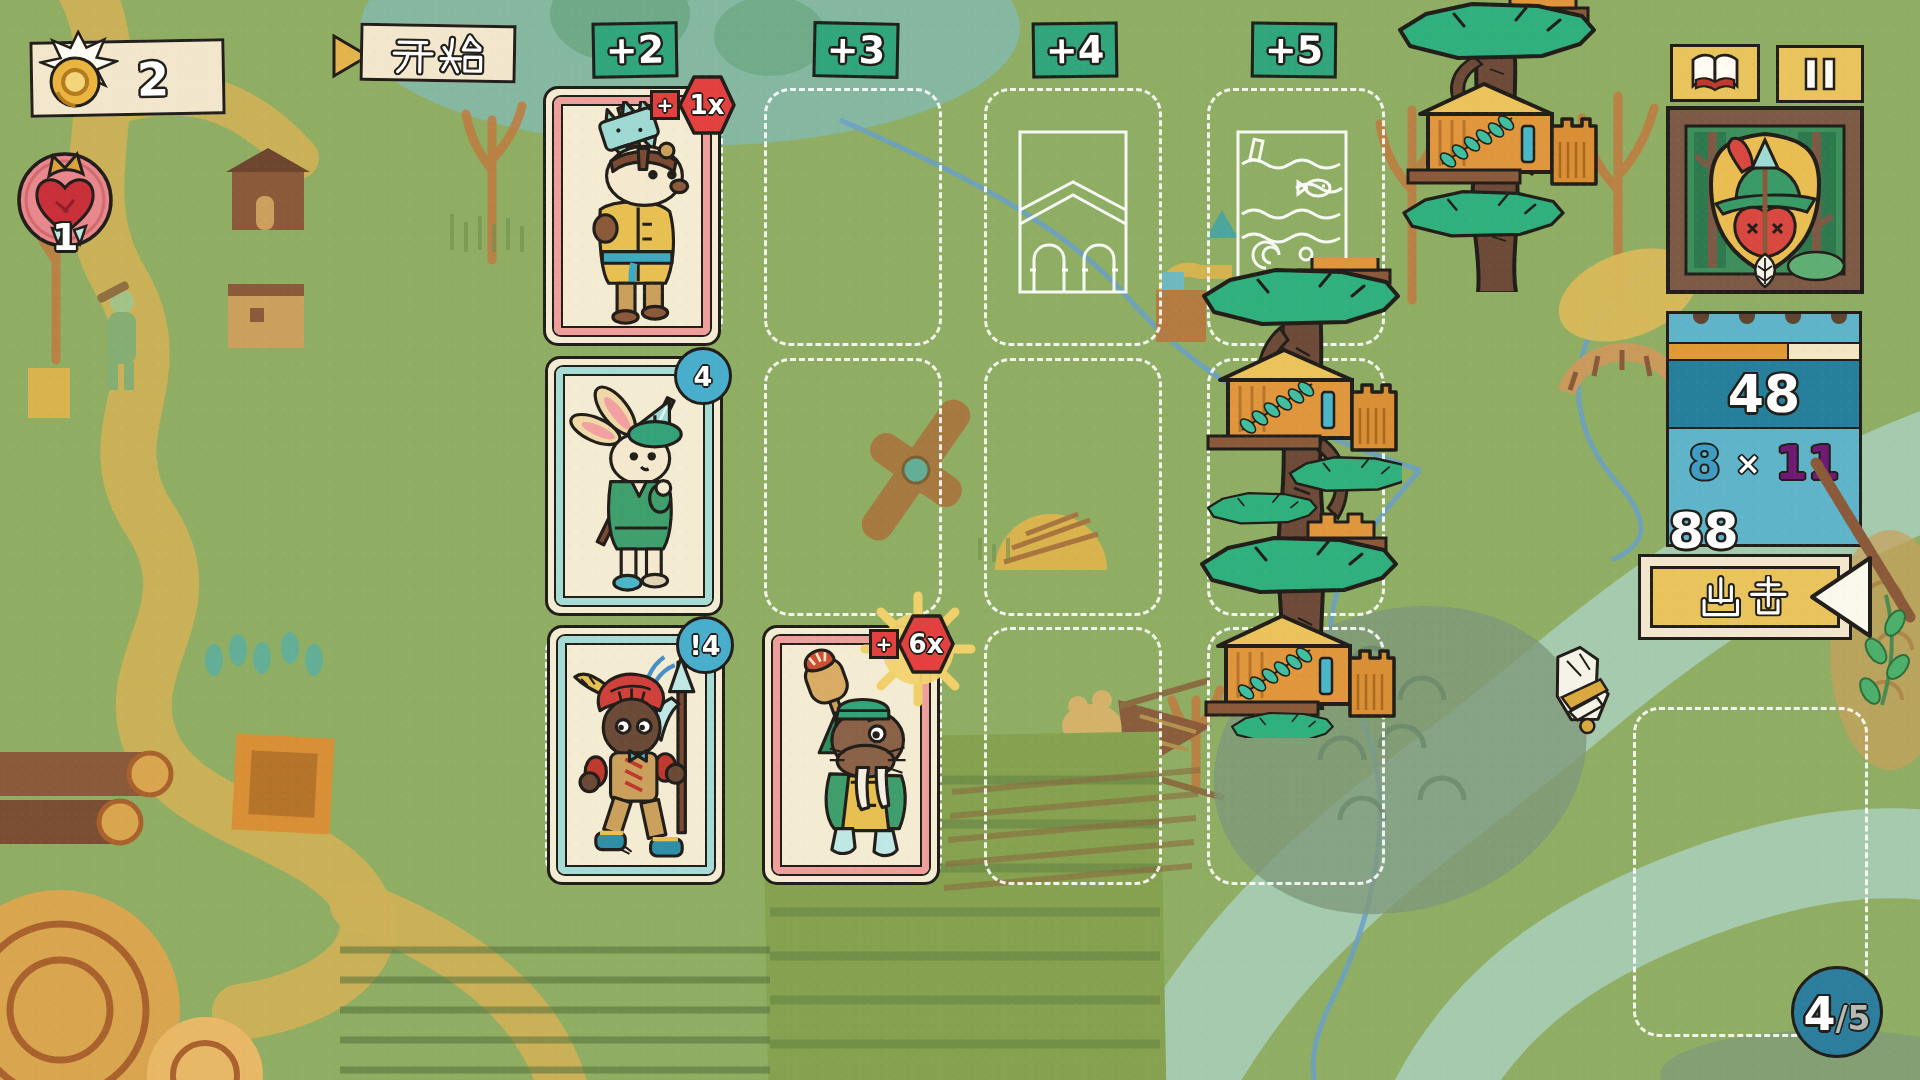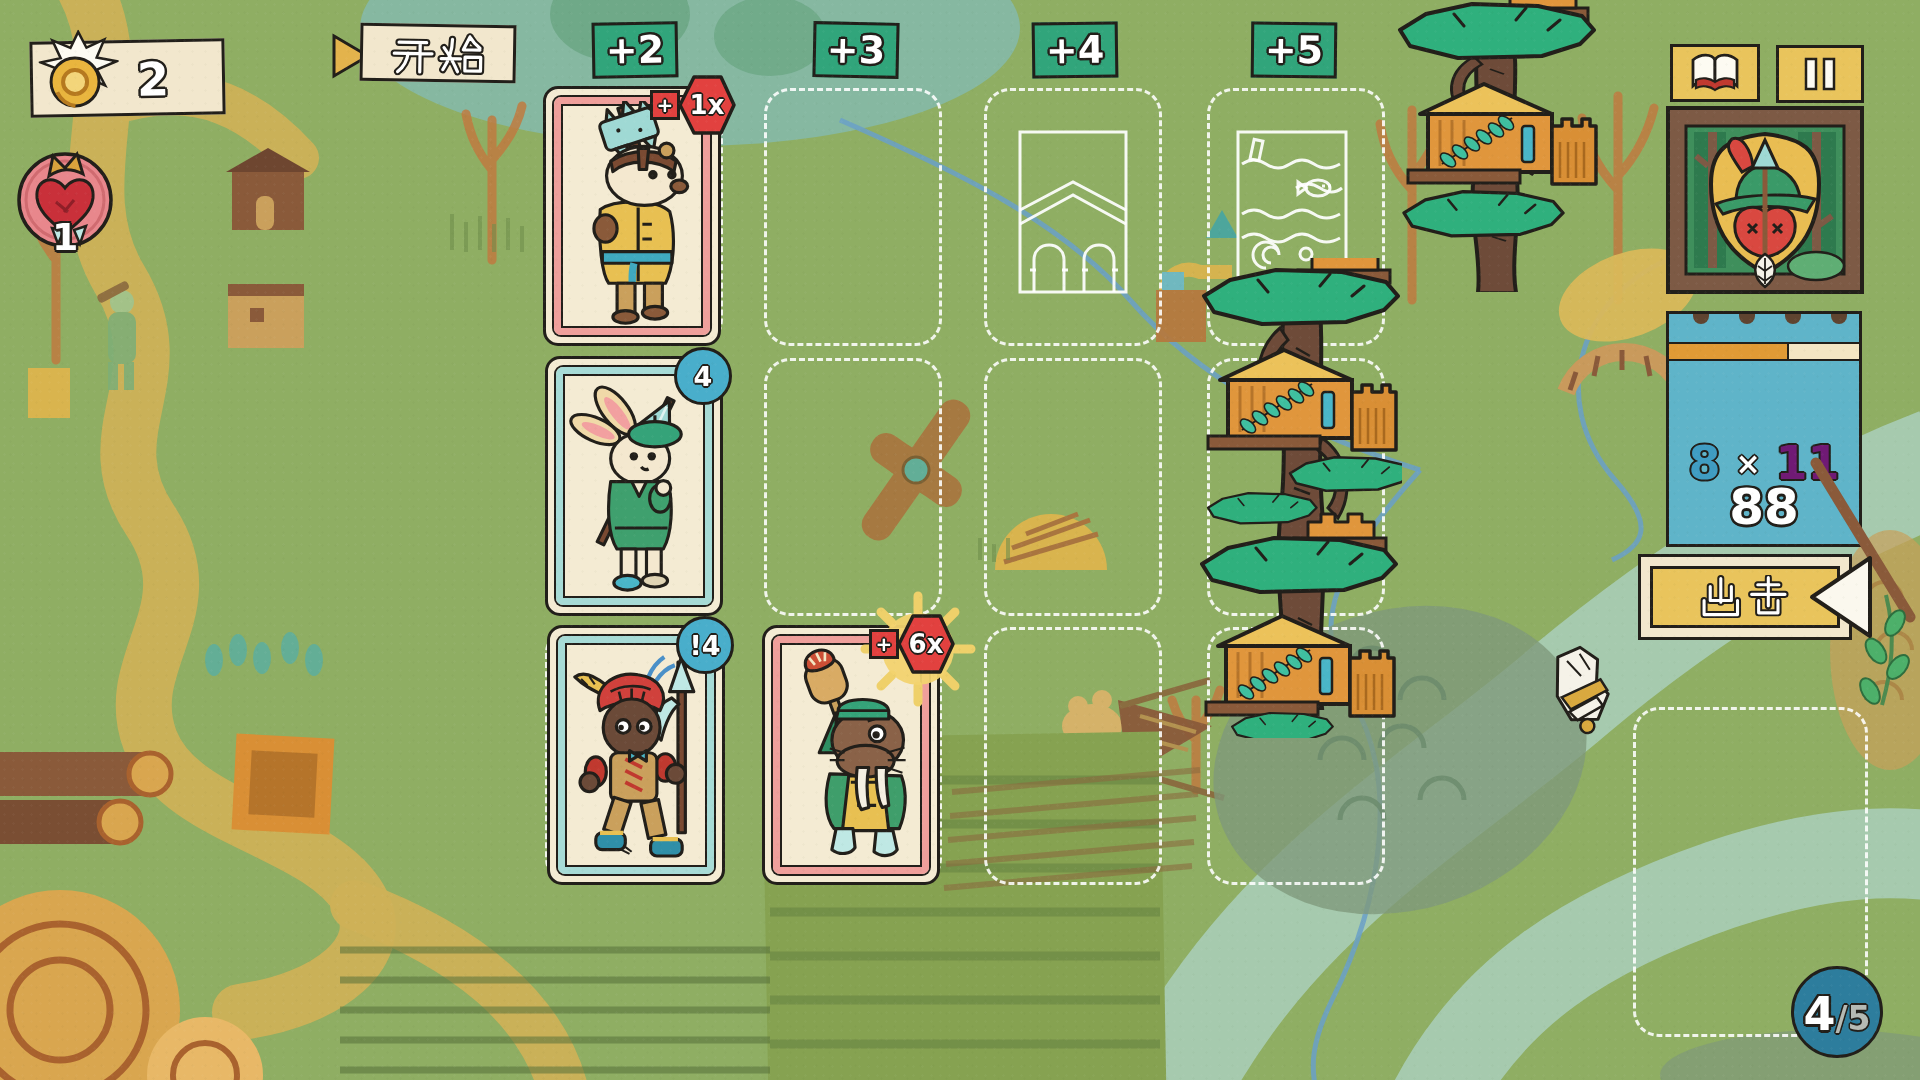--- a/index.html
+++ b/index.html
@@ -49,21 +49,21 @@
   #stats .bar .fill{width:62%;background:#e09a35;border-right:2px solid #221f1a;}
   #stats .bar .rest{flex:1;background:#f3e6c3;}
   #stats .band{position:absolute;left:0;top:47px;width:100%;height:66px;background:#27809b;
         border-bottom:2px solid #221f1a;display:flex;align-items:center;justify-content:center;
         font-size:52px;}
   #stats .eq{position:absolute;left:0;top:122px;width:100%;display:flex;align-items:center;
         justify-content:center;gap:15px;font-weight:700;}
   #stats .eq .f8{font-size:46px;color:#3f9cc2;}
   #stats .eq .fx{font-size:30px;color:#fff;}
   #stats .eq .f11{font-size:46px;color:#701a75;}
-  #stats .prod{position:absolute;left:0;top:168px;width:100%;text-align:center;font-size:50px;}
+  #stats .prod{position:absolute;left:0;top:192px;width:100%;text-align:left;font-size:50px;}
   .eq span{text-shadow:2px 0 #221f1a,-2px 0 #221f1a,0 2px #221f1a,0 -2px #221f1a,
             1.4px 1.4px #221f1a,-1.4px -1.4px #221f1a,1.4px -1.4px #221f1a,-1.4px 1.4px #221f1a;}
   
   .g-bk{fill:none;stroke:#221f1a;stroke-width:16;stroke-linecap:round;stroke-linejoin:round;}
   .g-wt{fill:none;stroke:#ffffff;stroke-width:7;stroke-linecap:round;stroke-linejoin:round;}
   
   #wave{position:absolute;left:1791px;top:966px;width:92px;height:92px;border-radius:50%;
         background:#2d7d9d;border:3px solid #221f1a;box-sizing:border-box;display:flex;
         align-items:baseline;justify-content:center;padding-top:22px;}
   
@@ -561,20 +561,21 @@
 
   <div id="stats">
     <div class="notch" style="left:24px;"></div>
     <div class="notch" style="left:70px;"></div>
     <div class="notch" style="left:116px;"></div>
     <div class="notch" style="left:162px;"></div>
     <div class="bar">
       <div class="fill"></div>
       <div class="rest"></div>
     </div>
+    <div class="band ot">48</div>
     <div class="eq">
       <span class="f8">8</span>
       <span class="fx">×</span>
       <span class="f11">11</span>
     </div>
     <div class="prod ot">88</div>
   </div>
 
   <svg class="abs" style="left:1798px;top:455px;" width="122" height="260" viewBox="0 0 122 260">
     <path d="M18,8 L112,162" stroke="#8a5a3a" stroke-width="11" stroke-linecap="round"></path>

